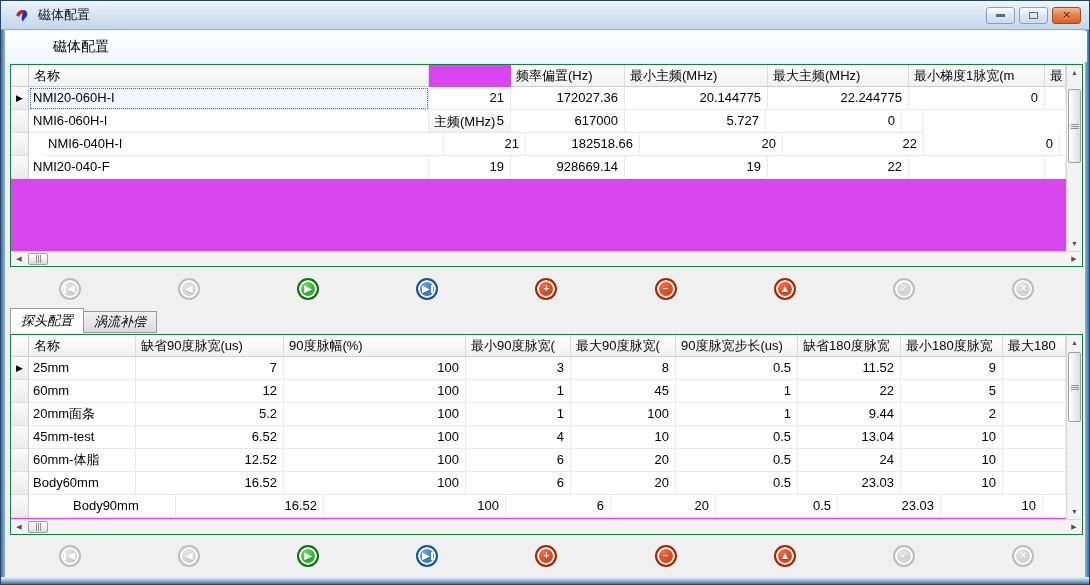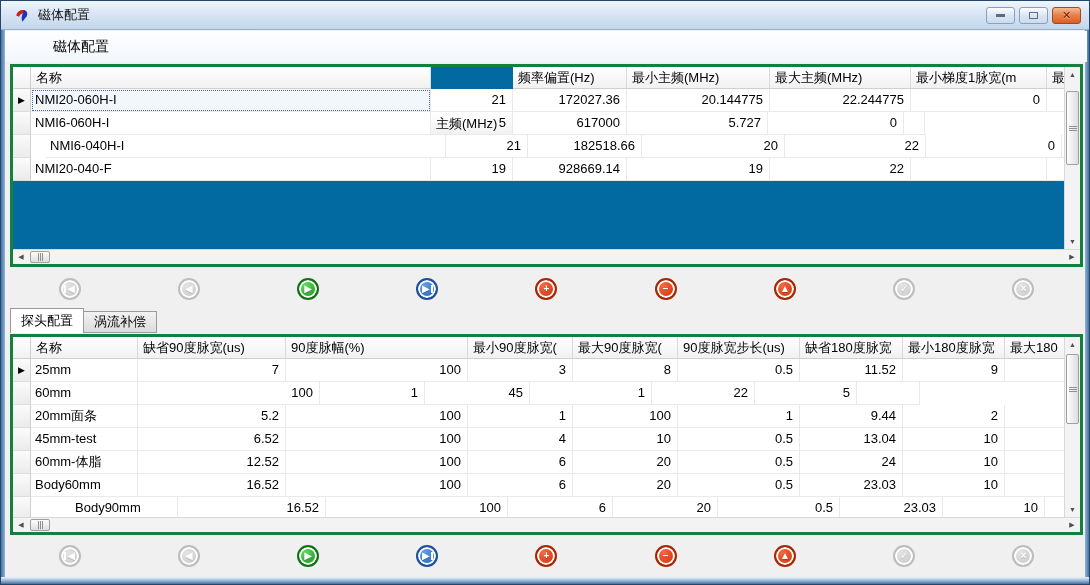--- a/index.html
+++ b/index.html
@@ -37,21 +37,21 @@
   .frame-bottom{ position:absolute; left:0; right:0; bottom:0; height:7px;
     background:linear-gradient(#eaf2fa,#a5c2de 45%,#476f9e); }
   
   .subheader {
     position:absolute; left:4px; top:30px; width:1082px; height:31px;
     background:linear-gradient(#fdfeff,#f3f7fc);
     display:flex; align-items:center;
   }
   .subheader span { margin-left:48px; font-size:14px; color:#000; }
   
-  .grid { position:absolute; background:#0369a1; border:3px solid #15803d; }
+  .grid { position:absolute; background:#d946ef; border:1px solid #15803d; }
   .grid-inner { position:absolute; left:0; top:0; right:16px; bottom:15px; overflow:hidden; }
   .gh-row { display:flex; height:22px; }
   .gh-cell {
     flex:none; height:22px; line-height:21px; font-size:13px; color:#000;
     padding-left:5px; white-space:nowrap; overflow:hidden;
     background:linear-gradient(#ffffff,#f1f1f1);
     border-right:1px solid #dadada; border-bottom:1px solid #cfcfcf;
   }
   .gh-sel { flex:none; width:18px; height:22px;
     background:linear-gradient(#ffffff,#f1f1f1);
@@ -102,21 +102,21 @@
   .nbtn.gray  { border:2px solid #bdbdbd; background:radial-gradient(circle at 35% 30%,#e3e3e3,#c6c6c6); }
   .nbtn.gray .glyph { color:#fdfdfd; text-shadow:0 1px 1px rgba(0,0,0,.15); }
   .nbtn.gray .bar { background:#fdfdfd; }
   .nbtn.green { border:2px solid #12701stopgap; }
   .nbtn.green { border:2px solid #127012; background:radial-gradient(circle at 35% 30%,#62d962,#0d8f0d); }
   .nbtn.blue  { border:2px solid #1c4f9c; background:radial-gradient(circle at 35% 30%,#63a0e6,#1a5ab8); }
   .nbtn.red   { border:2px solid #a82600; background:radial-gradient(circle at 35% 30%,#f26a45,#cc2a00); }
   
   .tabs { position:absolute; display:flex; align-items:flex-end; }
   .tab { font-size:13px; color:#000; padding:9px 10px; white-space:nowrap;
-    border:1px solid #9a9a9a; display:flex; align-items:center; cursor:default; }
+    border:1px solid #9a9a9a; display:flex; align-items:center; cursor:default;font-style:italic; }
   .tab.active { height:25px; background:#fff; border-bottom:none; z-index:2; }
   .tab.inactive { height:22px; background:linear-gradient(#f2f2f2,#dcdcdc);
     border-left:none; }
 </style>
 </head>
 <body>
 
 <div class="window">
 
   <div class="titlebar">
@@ -316,20 +316,21 @@
             <div class="g-cell num" style="width: 105px;">3</div>
             <div class="g-cell num" style="width: 105px;">8</div>
             <div class="g-cell num" style="width: 122px;">0.5</div>
             <div class="g-cell num" style="width: 103px;">11.52</div>
             <div class="g-cell num" style="width: 102px;">9</div>
             <div class="g-cell num" style="width: 63px;"></div>
           </div>
           <div class="g-row">
             <div class="g-sel"></div>
             <div class="g-cell" style="width: 107px;">60mm</div>
+            <div class="g-cell num" style="width: 148px;">12</div>
             <div class="g-cell num" style="width: 182px;">100</div>
             <div class="g-cell num" style="width: 105px;">1</div>
             <div class="g-cell num" style="width: 105px;">45</div>
             <div class="g-cell num" style="width: 122px;">1</div>
             <div class="g-cell num" style="width: 103px;">22</div>
             <div class="g-cell num" style="width: 102px;">5</div>
             <div class="g-cell num" style="width: 63px;"></div>
           </div>
           <div class="g-row">
             <div class="g-sel"></div>

